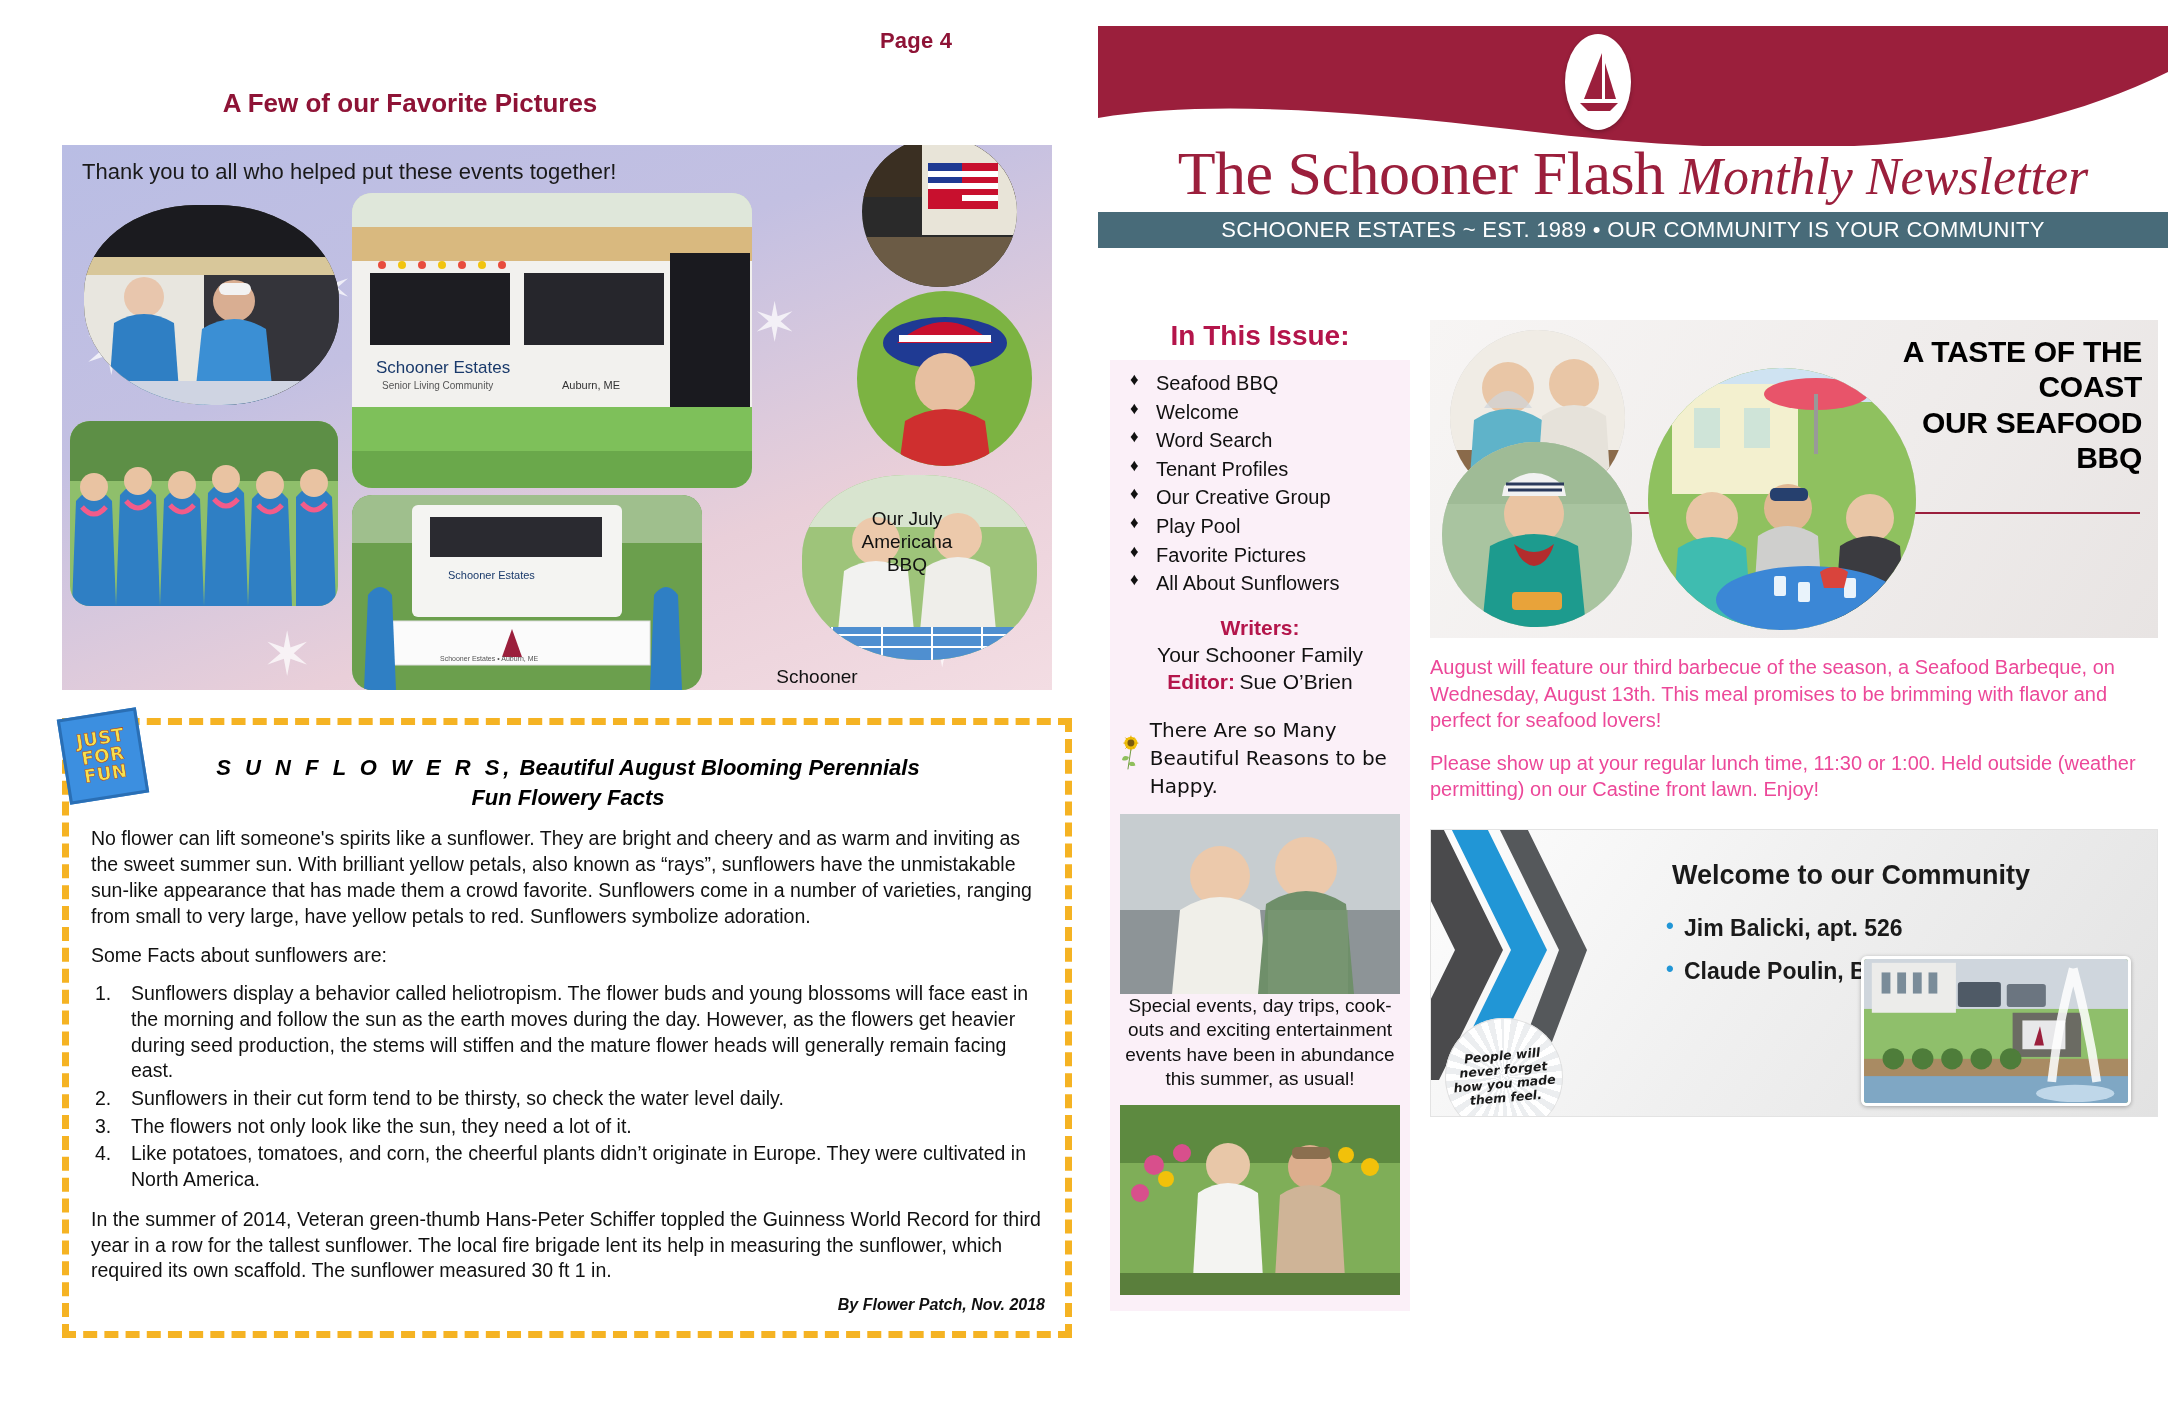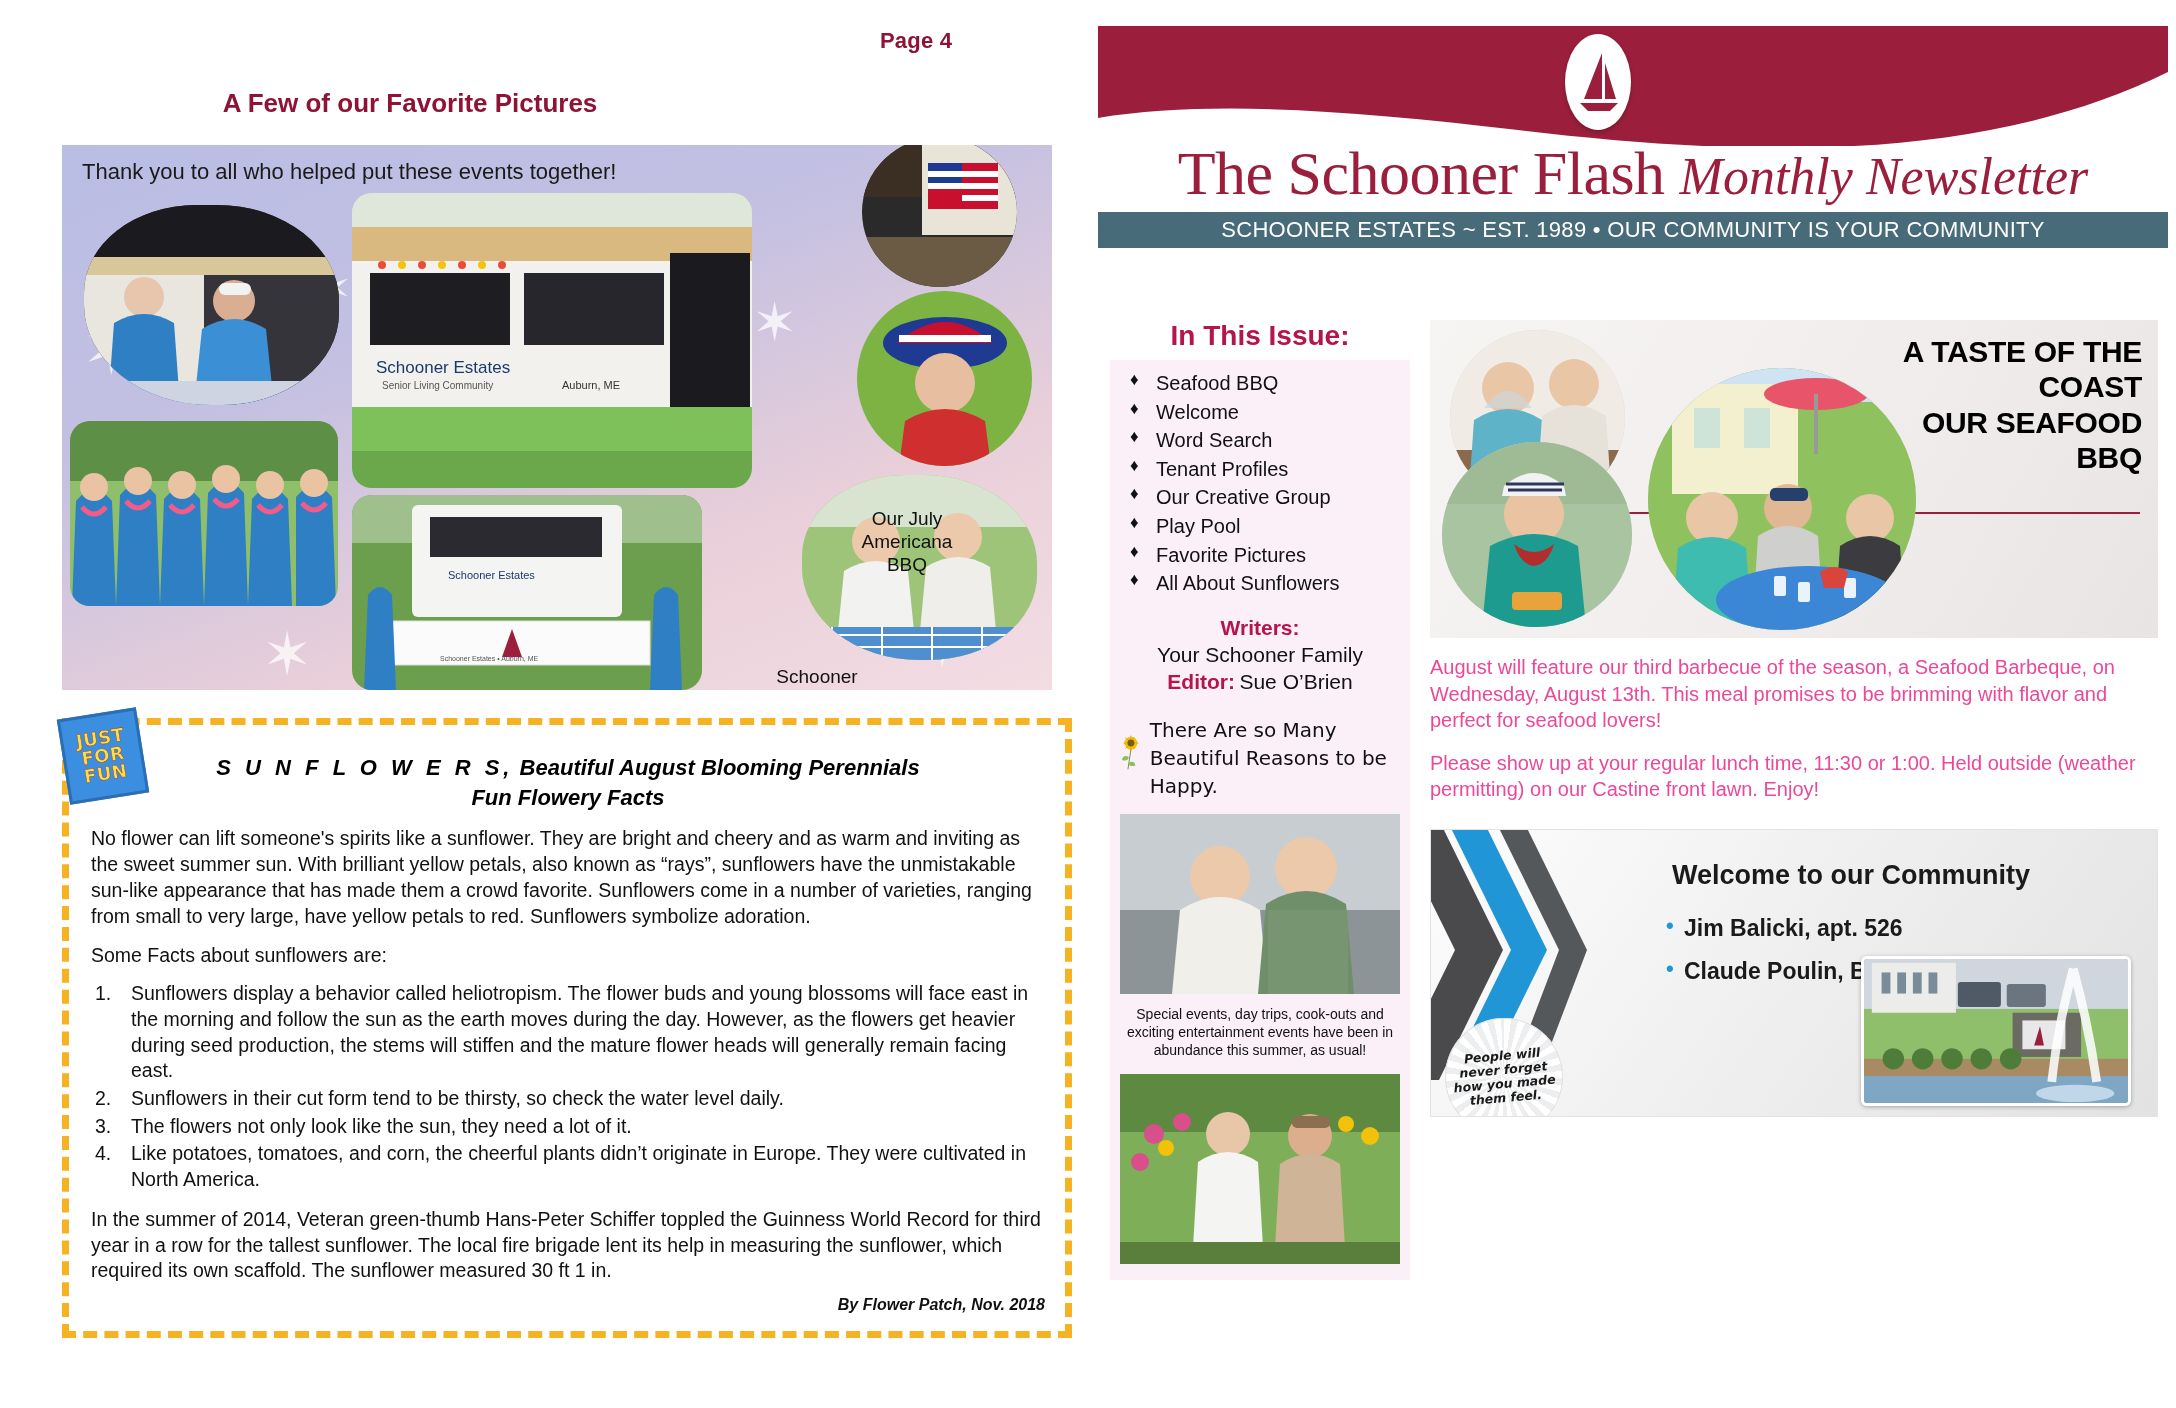--- a/index.html
+++ b/index.html
@@ -144,21 +144,21 @@
   .writers .val { font-size:21px; color:#111; }
   .happy-row {
     margin-top:22px; display:flex; gap:8px; align-items:flex-start;
   }
   .happy-txt {
     font-family:"DejaVu Sans", sans-serif;
     font-size:20px; color:#111; line-height:1.38;
   }
   .mid-photo { margin-top:14px; width:100%; height:180px; overflow:hidden; background:#ddd; }
   .mid-cap {
-    margin-top:12px; text-align:center; font-size:14px; color:#111; line-height:1.28;
+    text-align:center; font-size:19px; color:#111; line-height:1.28;
   }
   .mid-photo2 { margin-top:14px; width:100%; height:190px; overflow:hidden; background:#ddd; }
 
   
   .rt-col { position:absolute; left:340px; top:320px; width:728px; }
   .taste-card {
     position:relative; width:100%; height:318px;
     background: linear-gradient(120deg,#f7f5f4 0%, #efeceb 60%, #e8e4e3 100%);
     overflow:hidden;
   }

